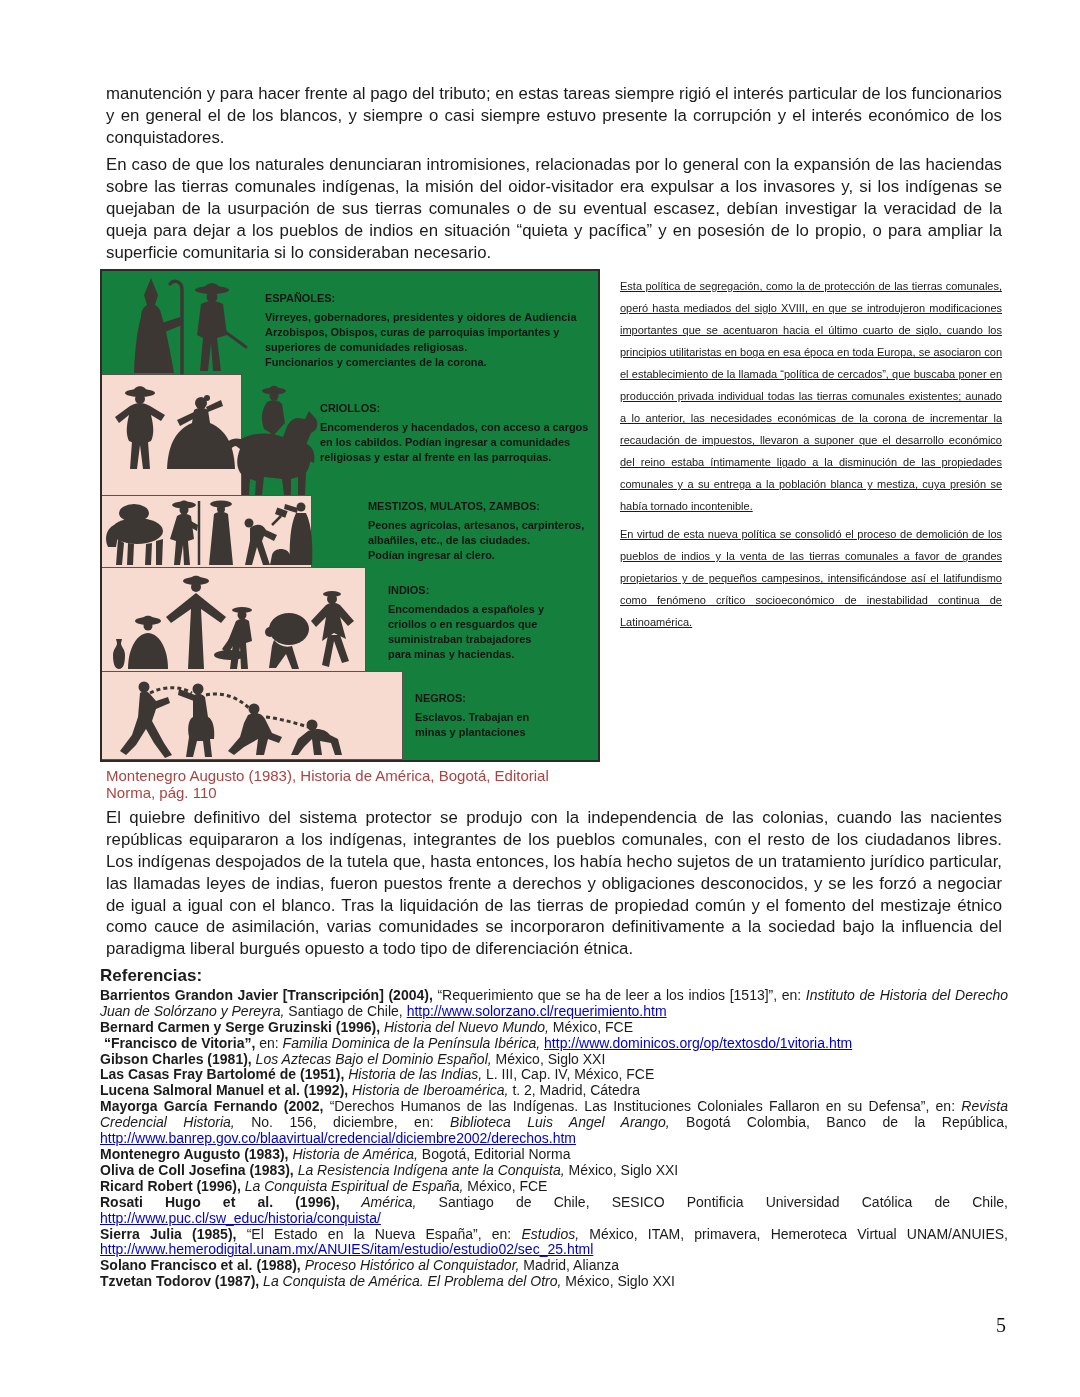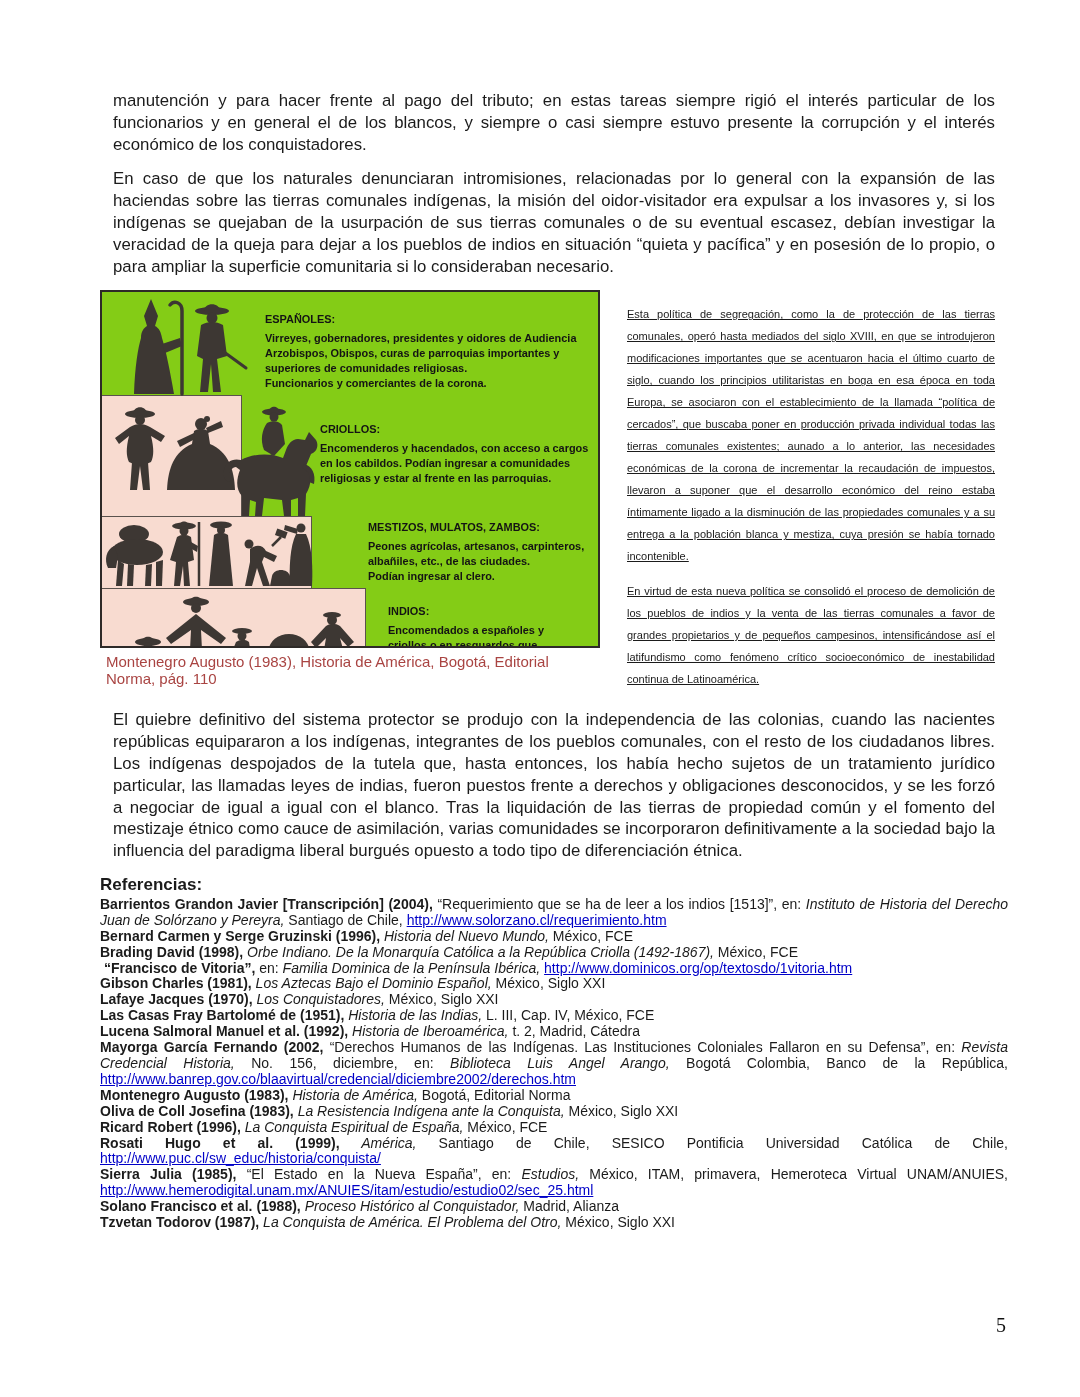--- a/index.html
+++ b/index.html
@@ -1,23 +1,23 @@
 <!DOCTYPE html>
 <html><head>
 <meta charset="utf-8">
 <style>
   html,body{margin:0;padding:0;background:#ffffff;}
   .page{position:relative;width:1080px;height:1397px;background:#ffffff;
         font-family:"Liberation Sans","DejaVu Sans",sans-serif;color:#1b1b1b;overflow:hidden;}
   .content{position:absolute;left:100px;top:77px;width:908px;}
-  .para{margin:13px;font-size:16.8px;line-height:21.8px;text-align:justify;}
+  .para{margin:6px;font-size:16.8px;line-height:21.8px;text-align:justify;}
   .row{display:flex;align-items:flex-start;margin-top:3px;}
   .fig-col{flex:0 0 500px;width:500px;}
-  .figure-frame{position:relative;width:500px;height:358px;border:2px solid #2e2a28;
-                background:#84cc16;box-sizing:border-box;overflow:hidden;}
+  .figure-frame{position:relative;width:500px;height:493px;border:2px solid #2e2a28;
+                background:#15803d;box-sizing:border-box;overflow:hidden;}
   .step{position:absolute;left:0;background:#f8dbd0;border:1px solid #5a524d;border-left:none;box-sizing:border-box;}
   .fig-text{position:absolute;font-size:11.5px;font-weight:bold;line-height:15.2px;color:#141414;
             white-space:nowrap;transform:scaleX(0.95);transform-origin:0 0;}
   .fig-title{margin-bottom:3px;}
   svg.sil{position:absolute;}
   .sil *{fill:#3d3733;}
   .sil .stroke{fill:none;stroke:#3d3733;}
   .caption{margin-top:5px;padding-left:6px;font-size:15px;color:#a94442;}
   .caption .i{}
   .right-col{margin-left:14px;width:394px;}
@@ -187,31 +187,29 @@
         <p class="para">En virtud de esta nueva política se consolidó el proceso de demolición de los pueblos de indios y la venta de las tierras comunales a favor de grandes propietarios y de pequeños campesinos, intensificándose así el latifundismo como fenómeno crítico socioeconómico de inestabilidad continua de Latinoamérica.</p>
       </div>
     </div>
 
     <p class="para body-para">El quiebre definitivo del sistema protector se produjo con la independencia de las colonias, cuando las nacientes repúblicas equipararon a los indígenas, integrantes de los pueblos comunales, con el resto de los ciudadanos libres. Los indígenas despojados de la tutela que, hasta entonces, los había hecho sujetos de un tratamiento jurídico particular, las llamadas leyes de indias, fueron puestos frente a derechos y obligaciones desconocidos, y se les forzó a negociar de igual a igual con el blanco. Tras la liquidación de las tierras de propiedad común y el fomento del mestizaje étnico como cauce de asimilación, varias comunidades se incorporaron definitivamente a la sociedad bajo la influencia del paradigma liberal burgués opuesto a todo tipo de diferenciación étnica.</p>
 
     <div class="refs-heading">Referencias:</div>
     <div class="refs">
         <div class="ref"><span class="b">Barrientos Grandon Javier [Transcripción] (2004),</span><span class="n"> “Requerimiento que se ha de leer a los indios [1513]”, en: </span><span class="i">Instituto de Historia del Derecho Juan de Solórzano y Pereyra,</span><span class="n"> Santiago de Chile,  </span><a href="#" class="ref-link">http://www.solorzano.cl/requerimiento.htm</a></div>
         <div class="ref"><span class="b">Bernard Carmen y Serge Gruzinski (1996),</span><span class="i"> Historia del Nuevo Mundo,</span><span class="n"> México, FCE</span></div>
-        <div class="ref"><span class="b">Brading David (1998),</span><span class="i"> Orbe Indiano. De la Monarquía Católica a la República Criolla (1492-1867),</span><span class="n"> México, FCE</span></div>
         <div class="ref"><span class="b">&nbsp;“Francisco de Vitoria”,</span><span class="n"> en: </span><span class="i">Familia Dominica de la Península Ibérica,</span><span class="n"> </span><a href="#" class="ref-link">http://www.dominicos.org/op/textosdo/1vitoria.htm</a></div>
         <div class="ref"><span class="b">Gibson Charles (1981),</span><span class="i"> Los Aztecas Bajo el Dominio Español,</span><span class="n"> México, Siglo XXI</span></div>
-        <div class="ref"><span class="b">Lafaye Jacques (1970),</span><span class="i"> Los Conquistadores,</span><span class="n"> México, Siglo XXI</span></div>
         <div class="ref"><span class="b">Las Casas Fray Bartolomé de (1951),</span><span class="i"> Historia de las Indias,</span><span class="n"> L. III, Cap. IV, México, FCE</span></div>
         <div class="ref"><span class="b">Lucena Salmoral Manuel et al. (1992),</span><span class="i"> Historia de Iberoamérica,</span><span class="n"> t. 2, Madrid, Cátedra</span></div>
         <div class="ref"><span class="b">Mayorga García Fernando (2002,</span><span class="n"> “Derechos Humanos de las Indígenas. Las Instituciones Coloniales Fallaron en su Defensa”, en: </span><span class="i">Revista Credencial Historia,</span><span class="n"> No. 156, diciembre, en: </span><span class="i">Biblioteca Luis Angel Arango,</span><span class="n"> Bogotá Colombia, Banco de la República, </span><a href="#" class="ref-link">http://www.banrep.gov.co/blaavirtual/credencial/diciembre2002/derechos.htm</a></div>
         <div class="ref"><span class="b">Montenegro Augusto (1983),</span><span class="i"> Historia de América,</span><span class="n"> Bogotá, Editorial Norma</span></div>
         <div class="ref"><span class="b">Oliva de Coll Josefina (1983),</span><span class="i"> La Resistencia Indígena ante la Conquista,</span><span class="n"> México, Siglo XXI</span></div>
         <div class="ref"><span class="b">Ricard Robert (1996),</span><span class="i"> La Conquista Espiritual de España,</span><span class="n"> México, FCE</span></div>
-        <div class="ref"><span class="b">Rosati Hugo et al. (1999),</span><span class="i"> América,</span><span class="n"> Santiago de Chile, SESICO Pontificia Universidad Católica de Chile, </span><a href="#" class="ref-link">http://www.puc.cl/sw_educ/historia/conquista/</a></div>
+        <div class="ref"><span class="b">Rosati Hugo et al. (1996),</span><span class="i"> América,</span><span class="n"> Santiago de Chile, SESICO Pontificia Universidad Católica de Chile, </span><a href="#" class="ref-link">http://www.puc.cl/sw_educ/historia/conquista/</a></div>
         <div class="ref"><span class="b">Sierra Julia (1985),</span><span class="n"> “El Estado en la Nueva España”, en: </span><span class="i">Estudios,</span><span class="n"> México, ITAM, primavera, Hemeroteca Virtual UNAM/ANUIES, </span><a href="#" class="ref-link">http://www.hemerodigital.unam.mx/ANUIES/itam/estudio/estudio02/sec_25.html</a></div>
         <div class="ref"><span class="b">Solano Francisco et al. (1988),</span><span class="i"> Proceso Histórico al Conquistador,</span><span class="n"> Madrid, Alianza</span></div>
         <div class="ref"><span class="b">Tzvetan Todorov (1987),</span><span class="i"> La Conquista de América. El Problema del Otro,</span><span class="n"> México, Siglo XXI</span></div>
       </div>
 
   </div>
 
   <div class="page-number">5</div>
 </div>
 

